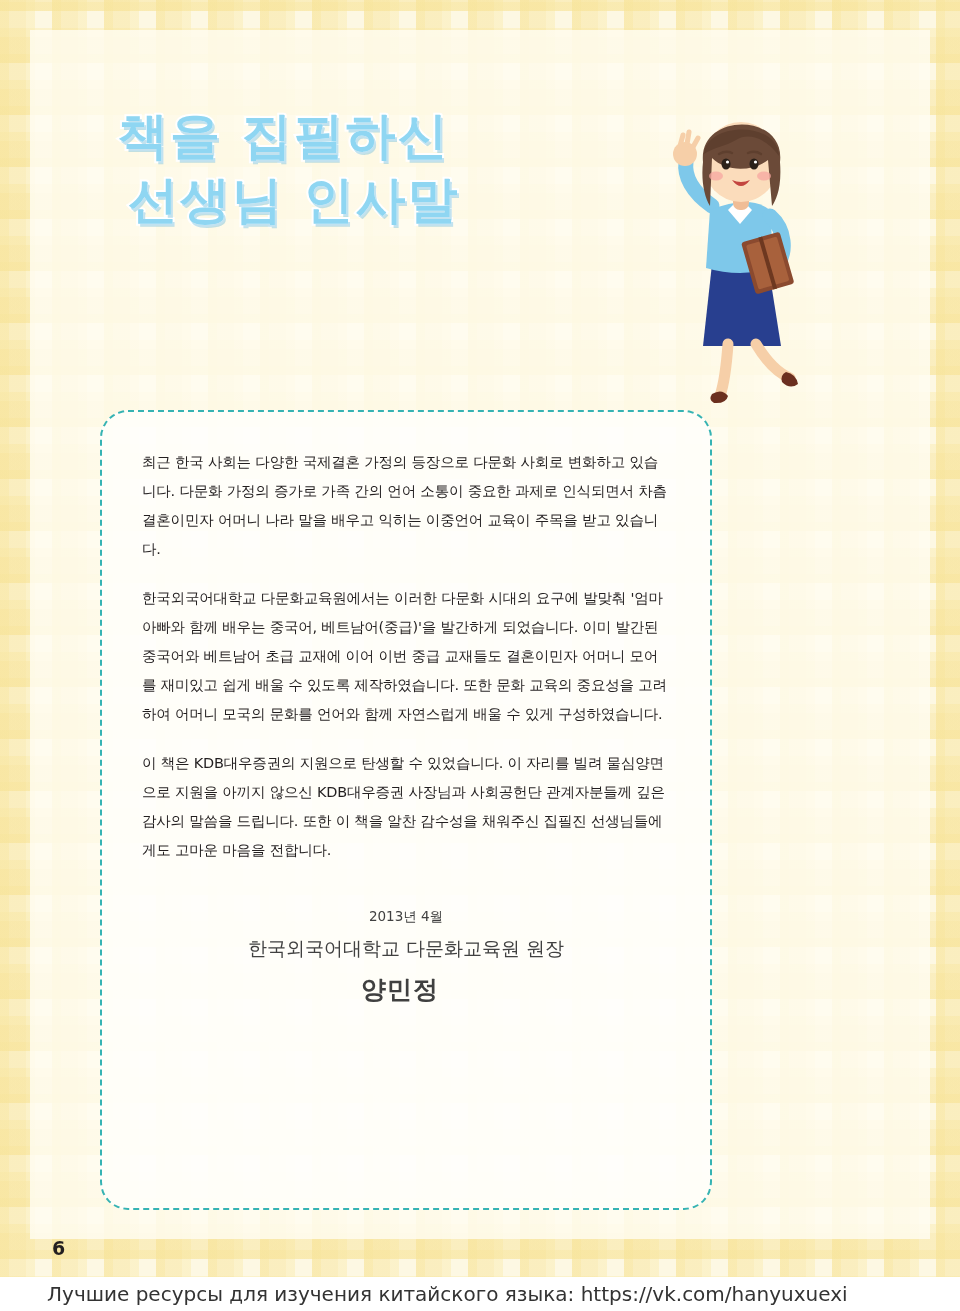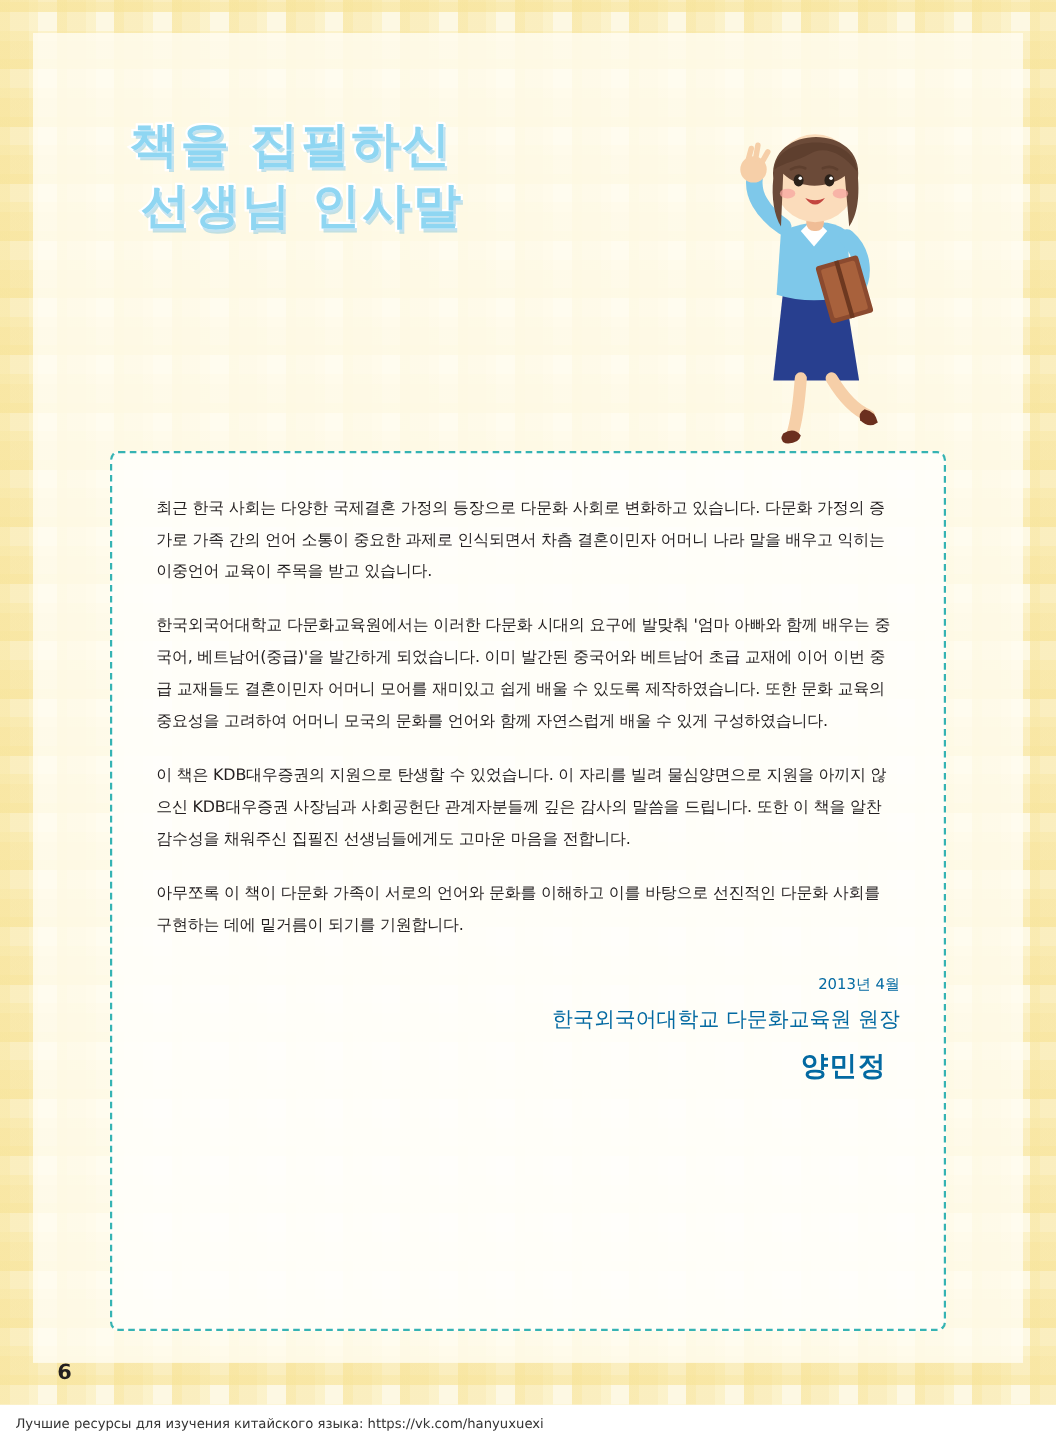--- a/index.html
+++ b/index.html
@@ -48,21 +48,21 @@
   
   .heading {
     position: absolute;
     left: 118px;
     top: 104px;
     width: 430px;
     z-index: 5;
   }
   .heading-line {
     font-family: "DejaVu Sans", sans-serif;
-    font-size: 44px;
+    font-size: 50px;
     font-weight: bold;
     letter-spacing: 2px;
     line-height: 1.28;
     color: #8fd6f2;
     -webkit-text-stroke: 4px #ffffff;
     paint-order: stroke fill;
     text-shadow:
       0 0 0 #ffffff,
       2px 3px 0 rgba(120, 190, 220, 0.45);
   }
@@ -76,45 +76,45 @@
     width: 220px;
     height: 320px;
     z-index: 6;
   }
 
   
   .letter-box {
     position: absolute;
     left: 100px;
     top: 410px;
-    width: 760px;
+    width: 612px;
     height: 800px;
     border: 2px dashed #36b3b3;
-    border-radius: 8px;
+    border-radius: 28px;
     background: rgba(255,255,255,0.72);
     box-sizing: border-box;
     padding: 36px 40px 24px 40px;
     z-index: 4;
   }
   .para {
     font-family: "DejaVu Sans", sans-serif;
     font-size: 14.5px;
     line-height: 2.0;
     color: #231f20;
     margin: 0 0 20px 0;
     letter-spacing: -0.2px;
     text-align: left;
   }
   .para:last-of-type { margin-bottom: 0; }
 
   .signature-block {
-    margin-top: 27px;
-    text-align: right;
-    font-family: "DejaVu Sans", sans-serif;
-    color: #0369a1;
+    margin-top: 39px;
+    text-align: center;
+    font-family: "DejaVu Sans", sans-serif;
+    color: #404040;
   }
   .sig-date {
     font-size: 13.5px;
     line-height: 1.9;
   }
   .sig-org {
     font-size: 19px;
     line-height: 1.9;
   }
   .sig-name {
@@ -144,22 +144,23 @@
     height: 34px;
     background: #ffffff;
     display: flex;
     align-items: center;
     padding-left: 14px;
     box-sizing: border-box;
     z-index: 8;
   }
   .footer-text {
     font-family: "DejaVu Sans", sans-serif;
-    font-size: 12px;
+    font-size: 20px;
     color: #333333;
+    margin-left: 33px;
   }
 </style>
 </head>
 <body>
 
 <div class="page">
   <div class="page-inner-field"></div>
 </div>
 
 <div class="heading">
@@ -215,21 +216,20 @@
     <ellipse cx="124" cy="88" rx="7" ry="4.5" fill="#f7a7a0" opacity="0.75"></ellipse>
 
     <path d="M92 92 q9 12 18 0 q-9 4 -18 0 Z" fill="#c3453f"></path>
   </svg>
 </div>
 
 <div class="letter-box">
   <p class="para">최근 한국 사회는 다양한 국제결혼 가정의 등장으로 다문화 사회로 변화하고 있습니다. 다문화 가정의 증가로 가족 간의 언어 소통이 중요한 과제로 인식되면서 차츰 결혼이민자 어머니 나라 말을 배우고 익히는 이중언어 교육이 주목을 받고 있습니다.</p>
   <p class="para">한국외국어대학교 다문화교육원에서는 이러한 다문화 시대의 요구에 발맞춰 '엄마 아빠와 함께 배우는 중국어, 베트남어(중급)'을 발간하게 되었습니다. 이미 발간된 중국어와 베트남어 초급 교재에 이어 이번 중급 교재들도 결혼이민자 어머니 모어를 재미있고 쉽게 배울 수 있도록 제작하였습니다. 또한 문화 교육의 중요성을 고려하여 어머니 모국의 문화를 언어와 함께 자연스럽게 배울 수 있게 구성하였습니다.</p>
   <p class="para">이 책은 KDB대우증권의 지원으로 탄생할 수 있었습니다. 이 자리를 빌려 물심양면으로 지원을 아끼지 않으신 KDB대우증권 사장님과 사회공헌단 관계자분들께 깊은 감사의 말씀을 드립니다. 또한 이 책을 알찬 감수성을 채워주신 집필진 선생님들에게도 고마운 마음을 전합니다.</p>
-  <p class="para">아무쪼록 이 책이 다문화 가족이 서로의 언어와 문화를 이해하고 이를 바탕으로 선진적인 다문화 사회를 구현하는 데에 밑거름이 되기를 기원합니다.</p>
 
   <div class="signature-block">
     <div class="sig-date">2013년 4월</div>
     <div class="sig-org">한국외국어대학교 다문화교육원 원장</div>
     <div class="sig-name">양민정</div>
   </div>
 </div>
 
 <div class="page-number">6</div>
 <div class="footer-banner">

